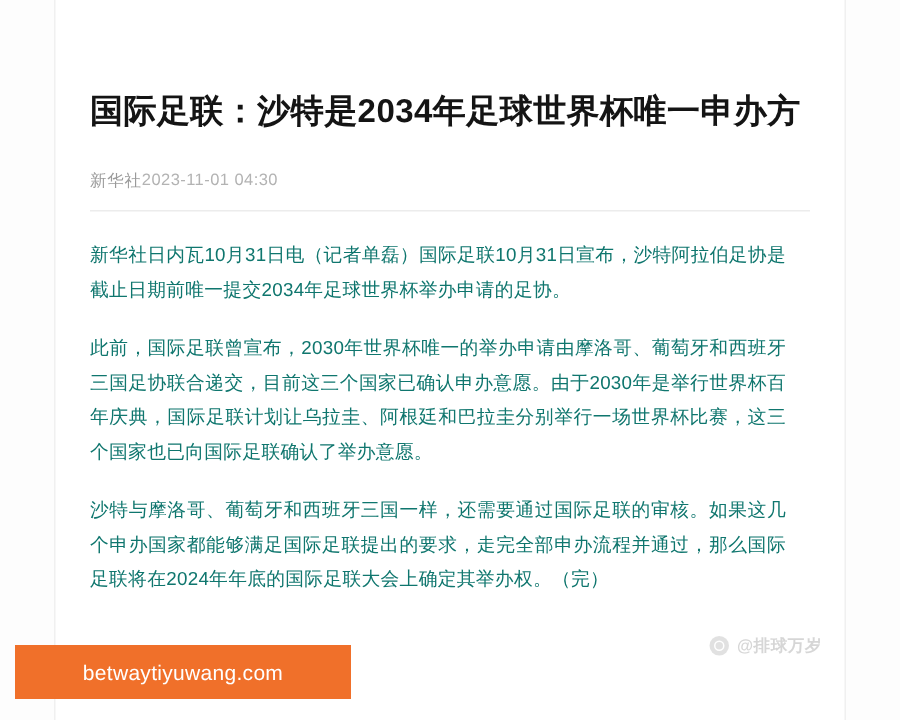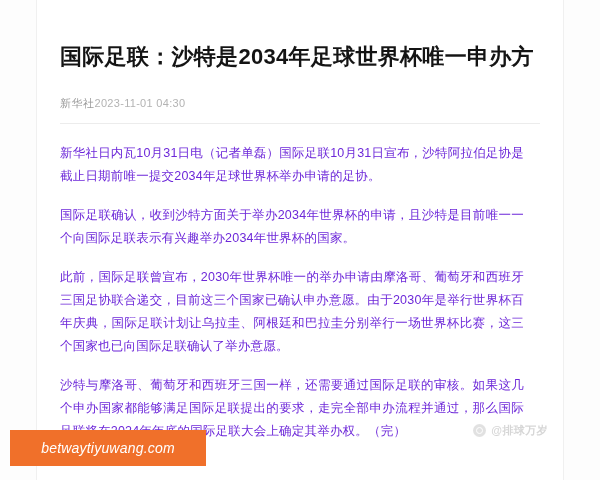--- a/index.html
+++ b/index.html
@@ -39,21 +39,21 @@
   .top-strip {
     position: absolute;
     left: 0; top: 0;
     width: 600px;
     height: 22px;
     background: #ffffff;
   }
   .content {
     position: absolute;
     left: 60px;
-    top: 41px;
+    top: 58px;
     width: 480px;
   }
   h1.article-title {
     font-size: 22px;
     line-height: 32px;
     font-weight: bold;
     color: #141414;
     margin: 0;
     letter-spacing: 0.3px;
   }
@@ -78,21 +78,21 @@
     border-top: 1px solid #ececec;
     width: 480px;
   }
   .body-text {
     margin-top: 18px;
   }
   .body-text p {
     margin: 0 16px 16px 0;
     font-size: 12.5px;
     line-height: 23px;
-    color: #6d28d9;
+    color: #0f766e;
     text-align: justify;
     letter-spacing: 0.2px;
   }
   .body-text p:last-child {
     margin-bottom: 0;
   }
   
   .watermark {
     position: absolute;
     right: 52px;
@@ -122,27 +122,26 @@
   .wm-text {
     font-size: 11px;
     color: #c9c9c9;
     letter-spacing: 0.4px;
   }
   
   .overlay-banner {
     position: absolute;
     left: 10px;
     bottom: 14px;
-    width: 196px;
+    width: 224px;
     height: 36px;
     background: #f0702a;
     display: flex;
     align-items: center;
     justify-content: center;
-    font-style: italic;
   }
   .overlay-banner span {
     font-size: 14px;
     color: #ffffff;
     letter-spacing: 0.2px;
     font-family: "Liberation Sans", sans-serif;
   }
 </style>
 </head>
 <body>
@@ -159,21 +158,20 @@
 
     <div class="meta-row">
       <span class="meta-source">新华社</span>
       <span class="meta-date">2023-11-01 04:30</span>
     </div>
 
     <div class="rule"></div>
 
     <div class="body-text">
       <p>新华社日内瓦10月31日电（记者单磊）国际足联10月31日宣布，沙特阿拉伯足协是截止日期前唯一提交2034年足球世界杯举办申请的足协。</p>
-      <p>国际足联确认，收到沙特方面关于举办2034年世界杯的申请，且沙特是目前唯一一个向国际足联表示有兴趣举办2034年世界杯的国家。</p>
       <p>此前，国际足联曾宣布，2030年世界杯唯一的举办申请由摩洛哥、葡萄牙和西班牙三国足协联合递交，目前这三个国家已确认申办意愿。由于2030年是举行世界杯百年庆典，国际足联计划让乌拉圭、阿根廷和巴拉圭分别举行一场世界杯比赛，这三个国家也已向国际足联确认了举办意愿。</p>
       <p>沙特与摩洛哥、葡萄牙和西班牙三国一样，还需要通过国际足联的审核。如果这几个申办国家都能够满足国际足联提出的要求，走完全部申办流程并通过，那么国际足联将在2024年年底的国际足联大会上确定其举办权。（完）</p>
     </div>
 
   </div>
 
   <div class="watermark">
     <span class="wm-badge"></span>
     <span class="wm-text">@排球万岁</span>
   </div>

